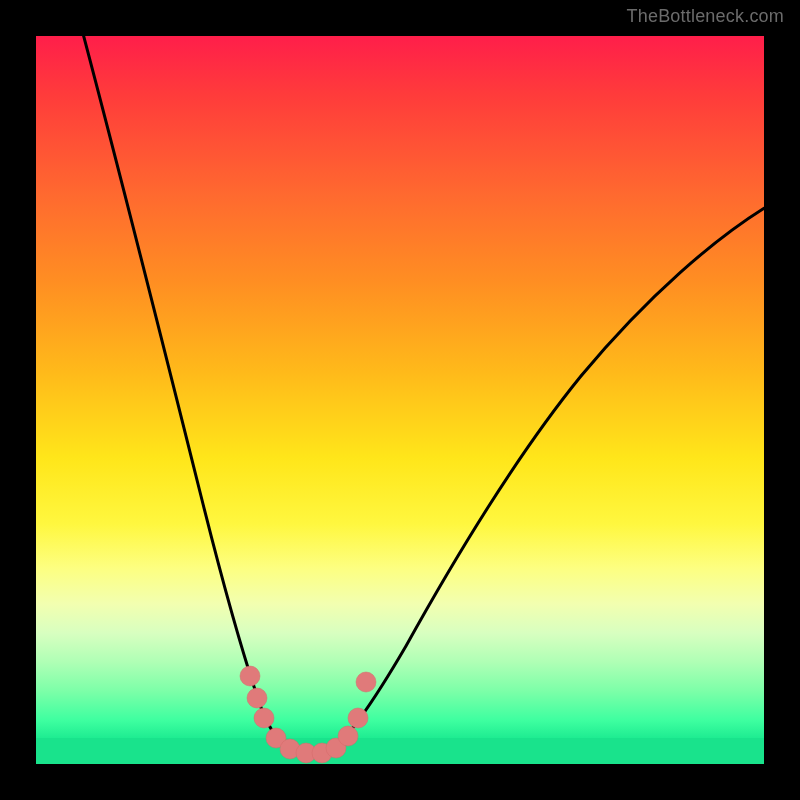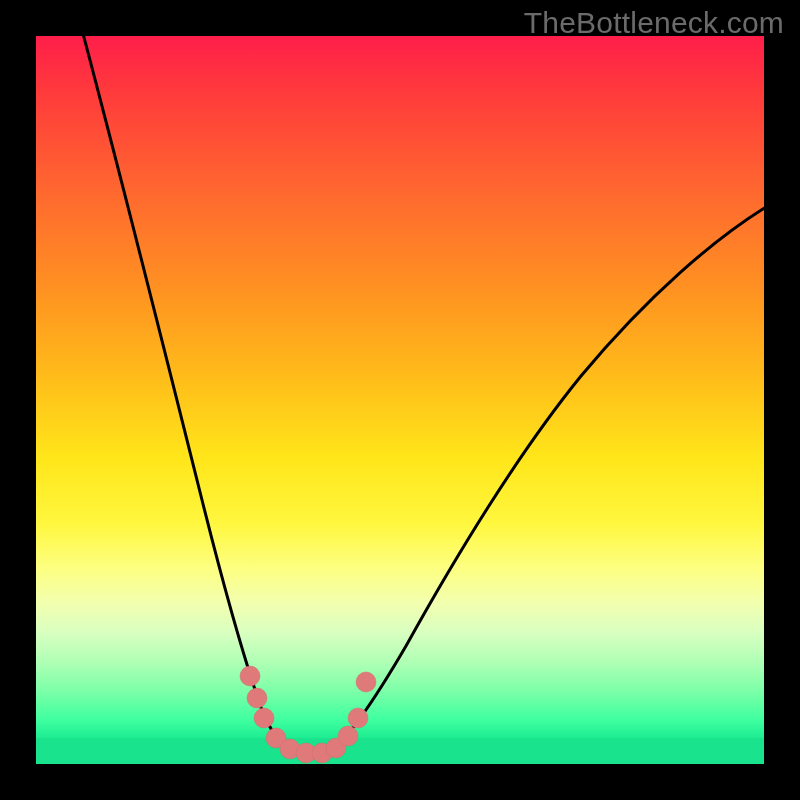--- a/index.html
+++ b/index.html
@@ -59,21 +59,21 @@
   }
   svg.curves {
     position: absolute;
     inset: 0;
   }
   .watermark {
     position: absolute;
     top: 6px;
     right: 16px;
     color: #6b6b6b;
-    font-size: 30px;
+    font-size: 18px;
     font-weight: 500;
     letter-spacing: 0.2px;
     user-select: none;
   }
 </style>
 </head>
 <body>
 
 <div class="frame">
 

